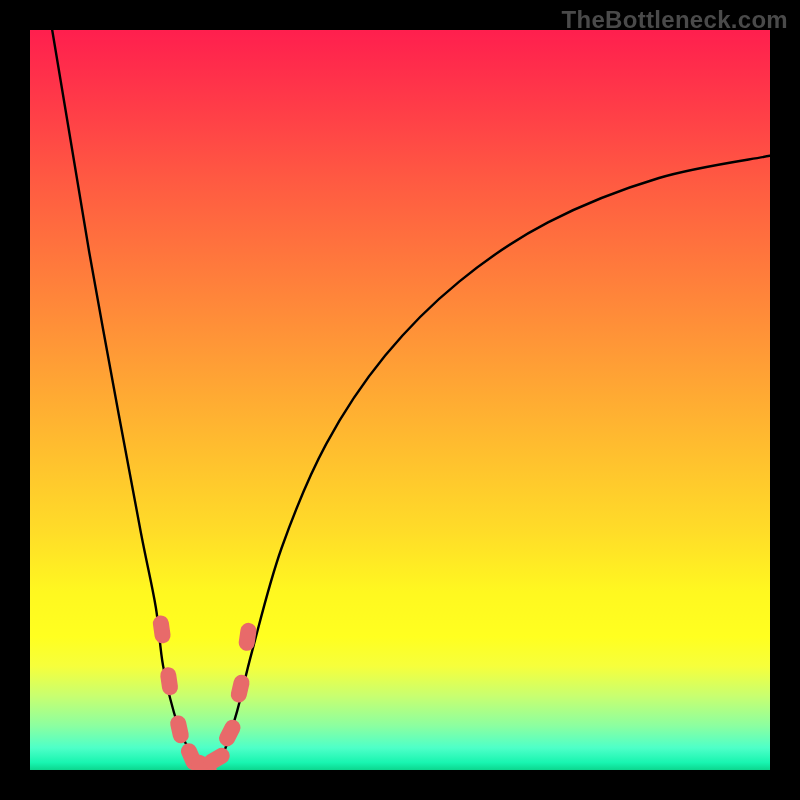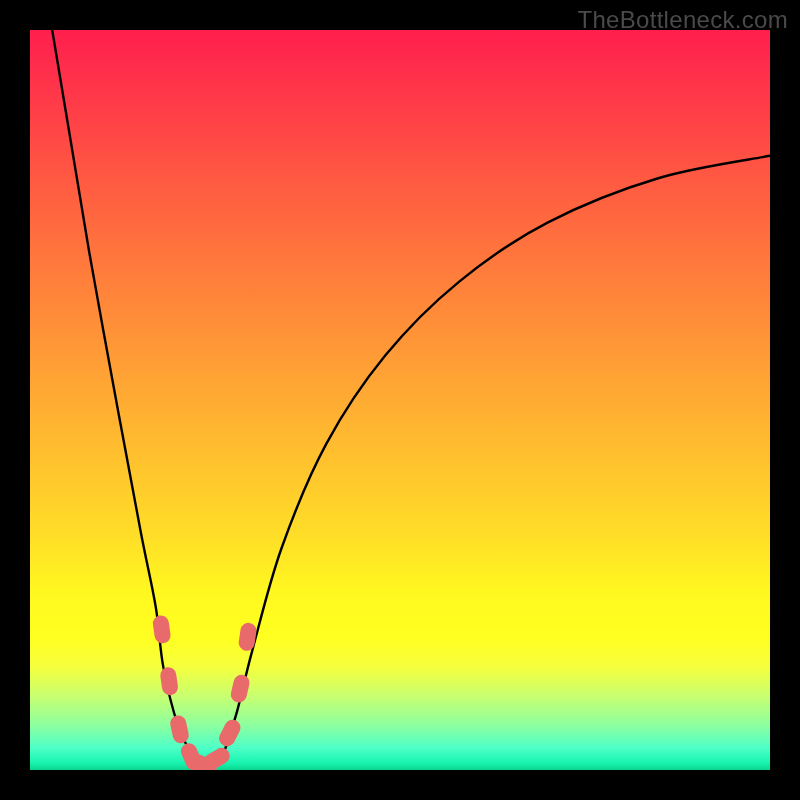--- a/index.html
+++ b/index.html
@@ -42,21 +42,21 @@
       #18f5b0 99%,
       #0cd68e 100%
     );
   }
   .watermark {
     position: absolute;
     top: 6px;
     right: 12px;
     color: #4a4a4a;
     font-size: 24px;
-    font-weight: 400;
+    font-weight: 700;
     letter-spacing: 0.3px;
     user-select: none;
   }
   svg.curve {
     position: absolute;
     left: 0; top: 0;
     width: 740px;
     height: 740px;
   }
 </style>

